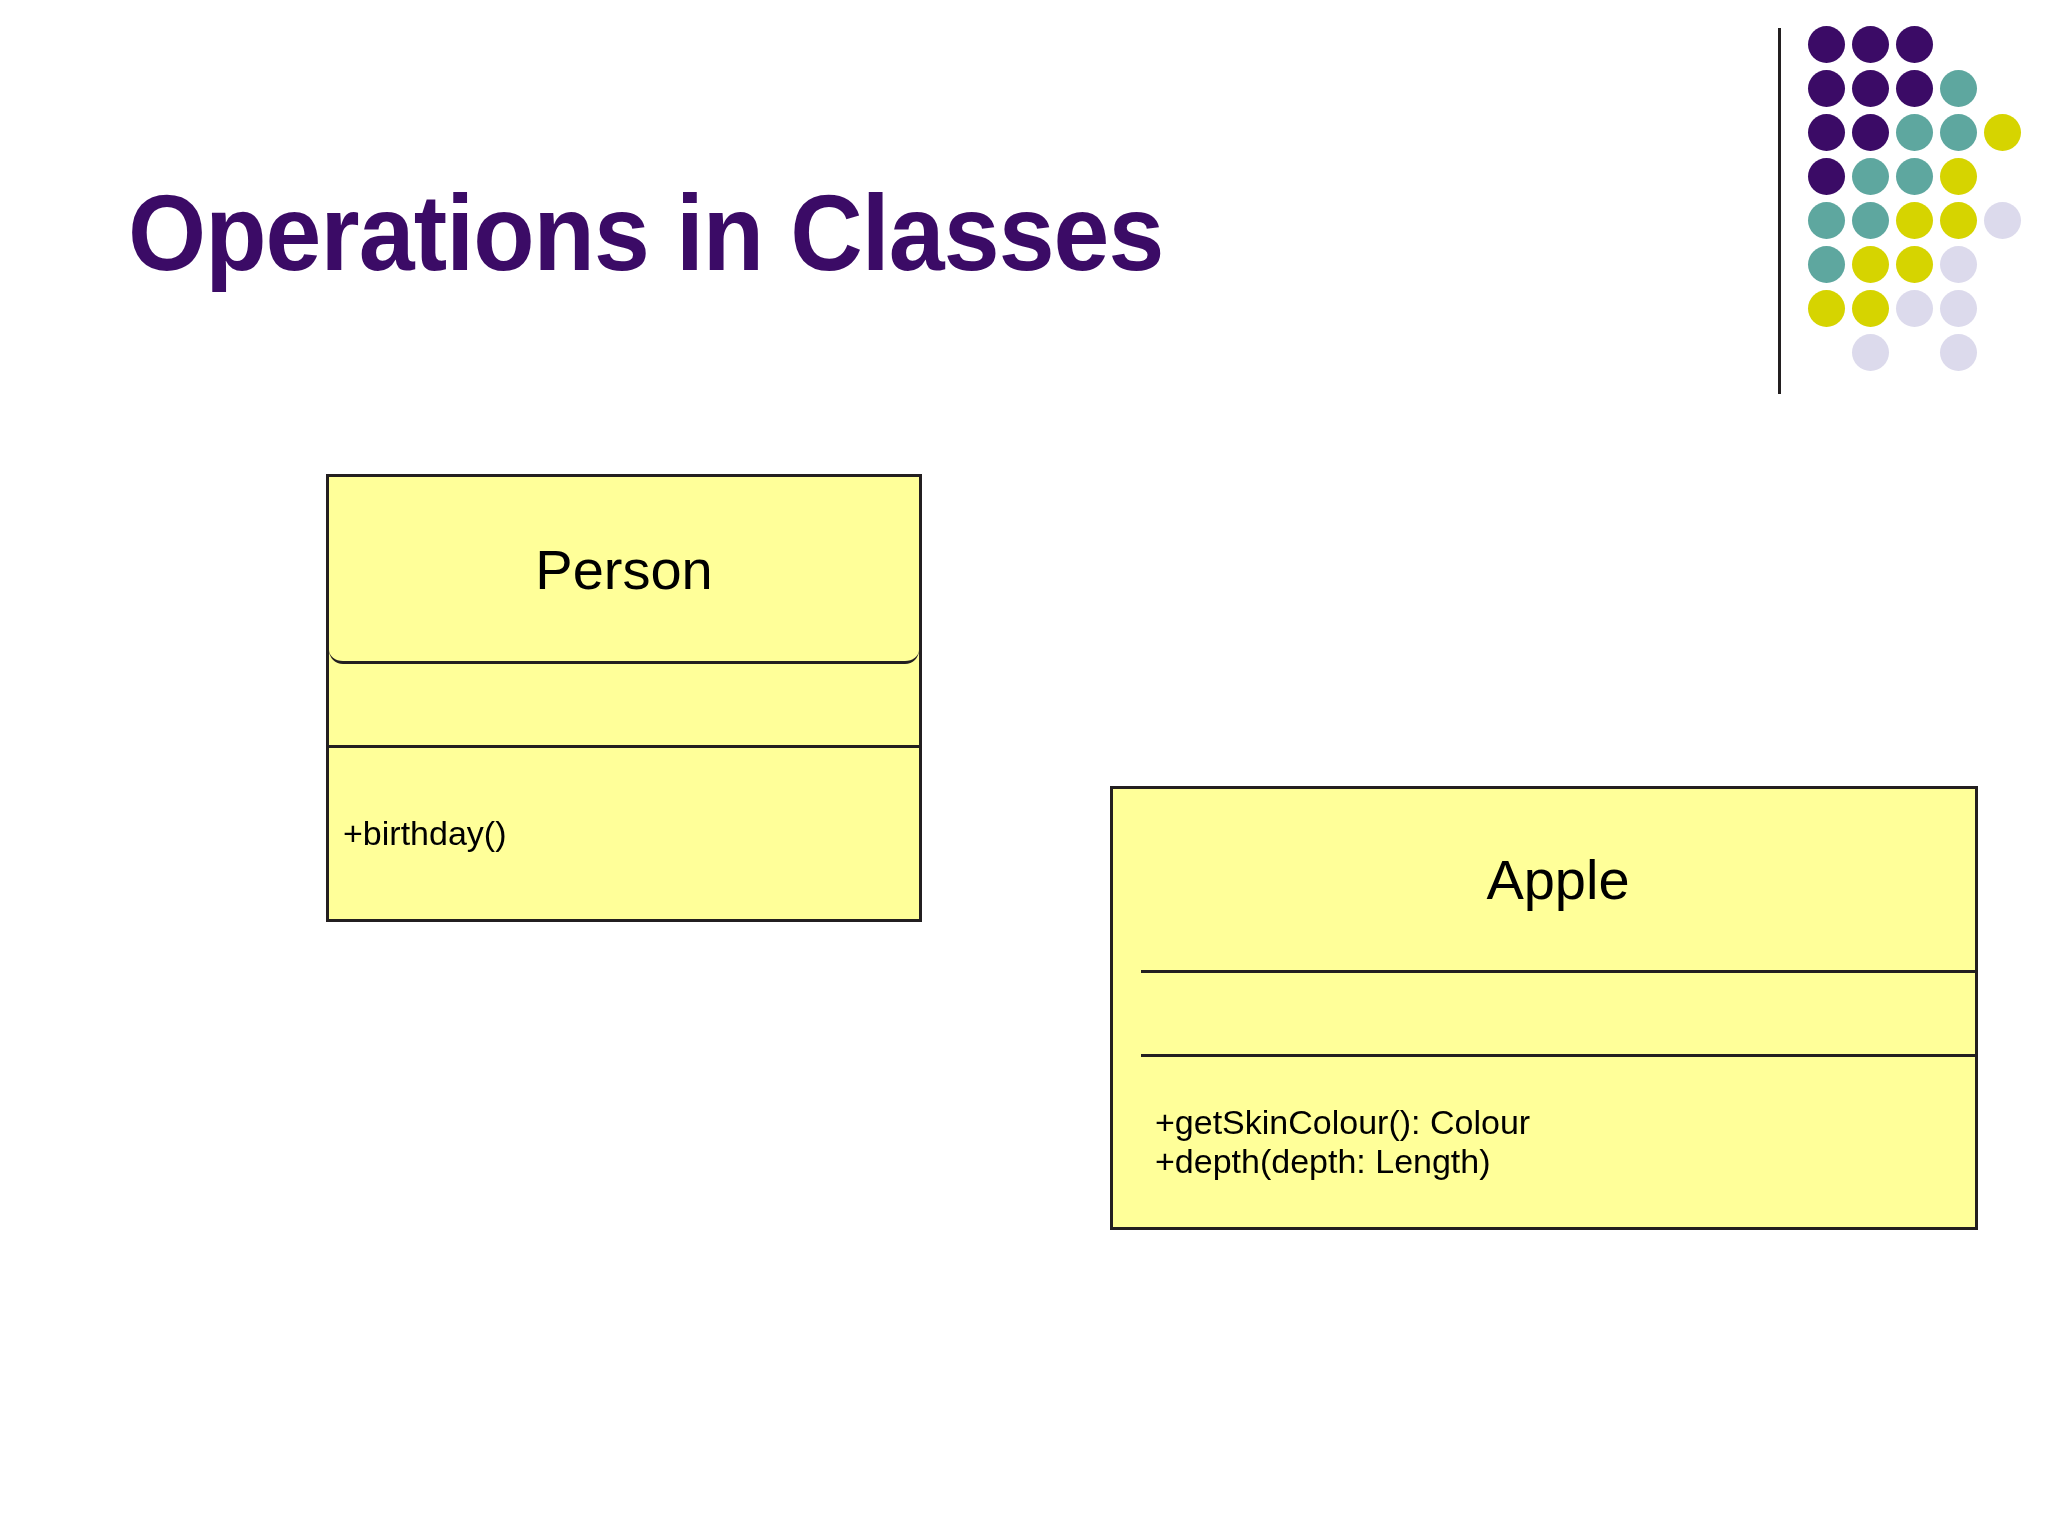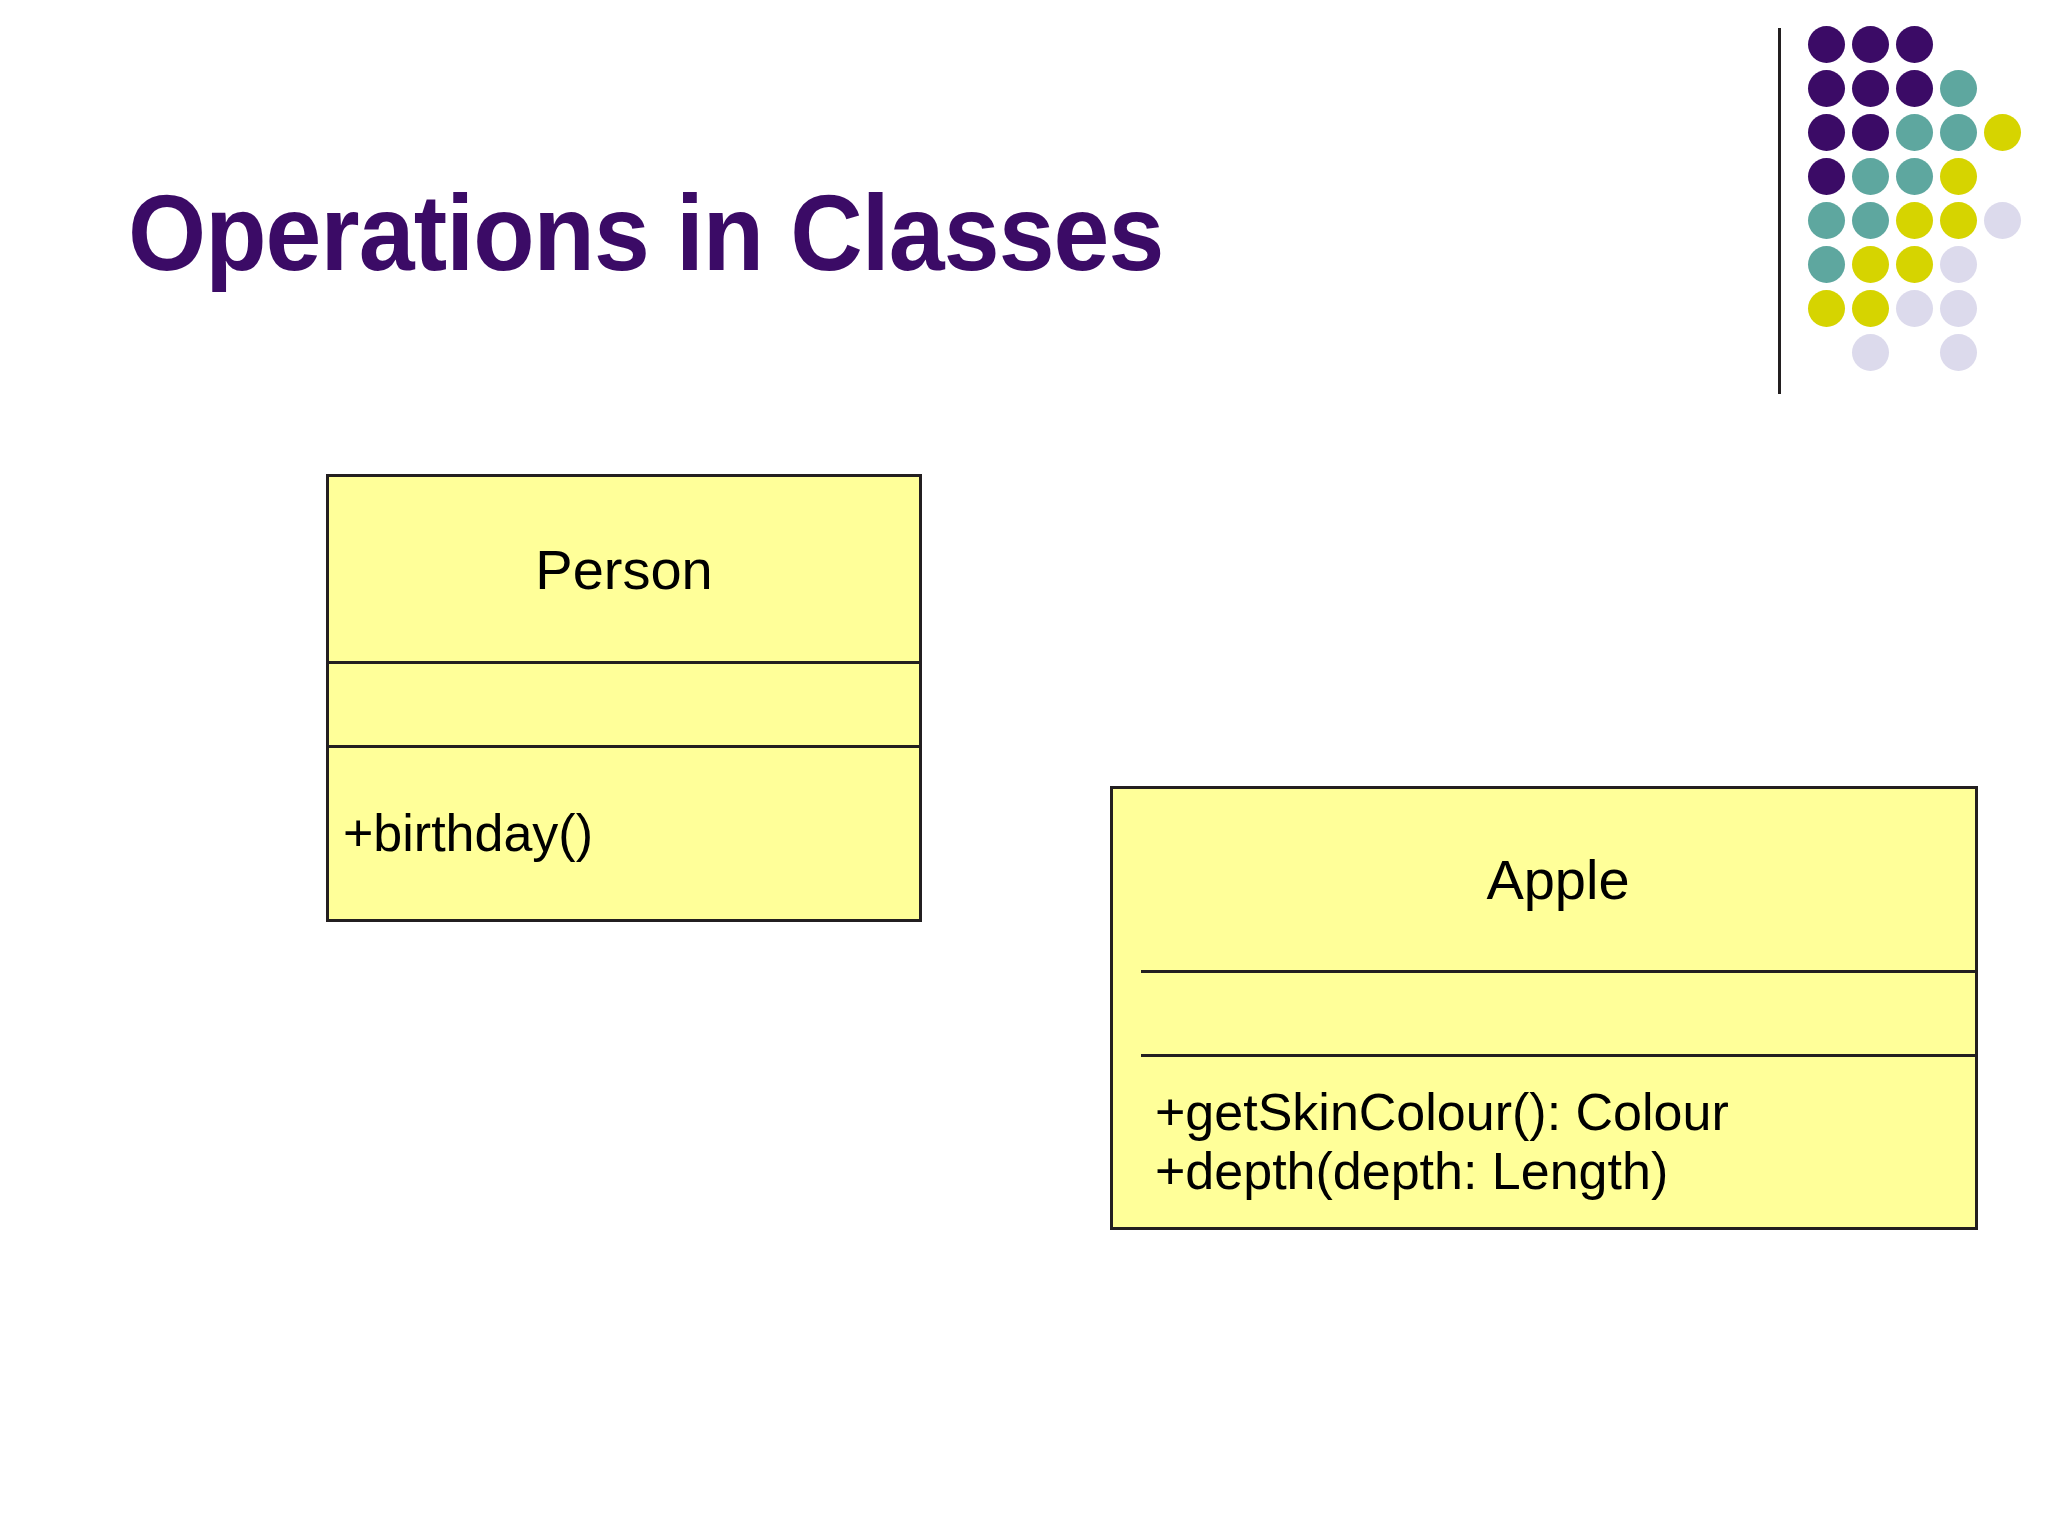--- a/index.html
+++ b/index.html
@@ -102,35 +102,35 @@
   .uml-attributes {
     
   }
   .uml-operations {
     display: flex;
     flex-direction: column;
     justify-content: center;
     padding-left: 14px;
     color: #000000;
     font-family: "Liberation Sans", sans-serif;
-    font-size: 52px;
+    font-size: 34px;
     line-height: 1.14;
   }
   .uml-operation-line {
     white-space: nowrap;
   }
 
   
   #class-person {
     left: 326px;
     top: 474px;
     width: 596px;
     height: 448px;
   }
-  #class-person .uml-class-name  { height: 187px; }
+  #class-person .uml-class-name  { height: 187px; border-radius: 14px; }
   #class-person .uml-attributes  { height: 84px; }
   #class-person .uml-operations  { height: 171px; }
 
   
   #class-apple {
     left: 1110px;
     top: 786px;
     width: 868px;
     height: 444px;
     padding-left: 28px;

